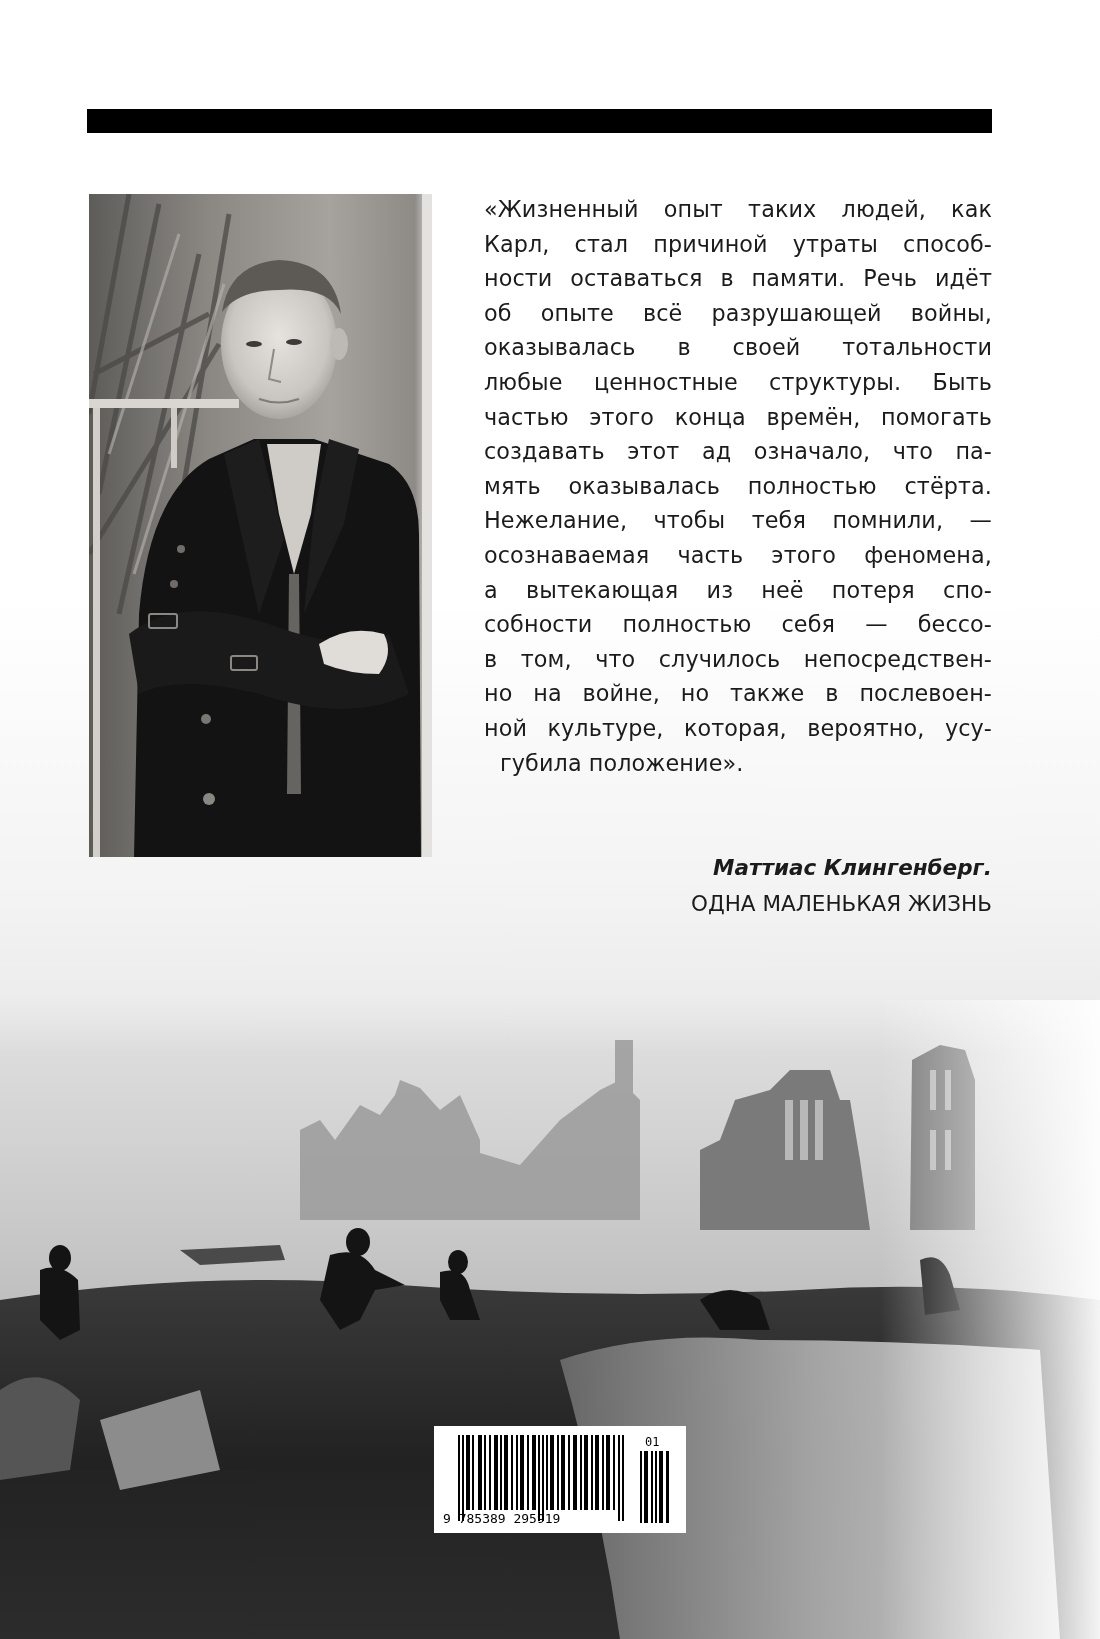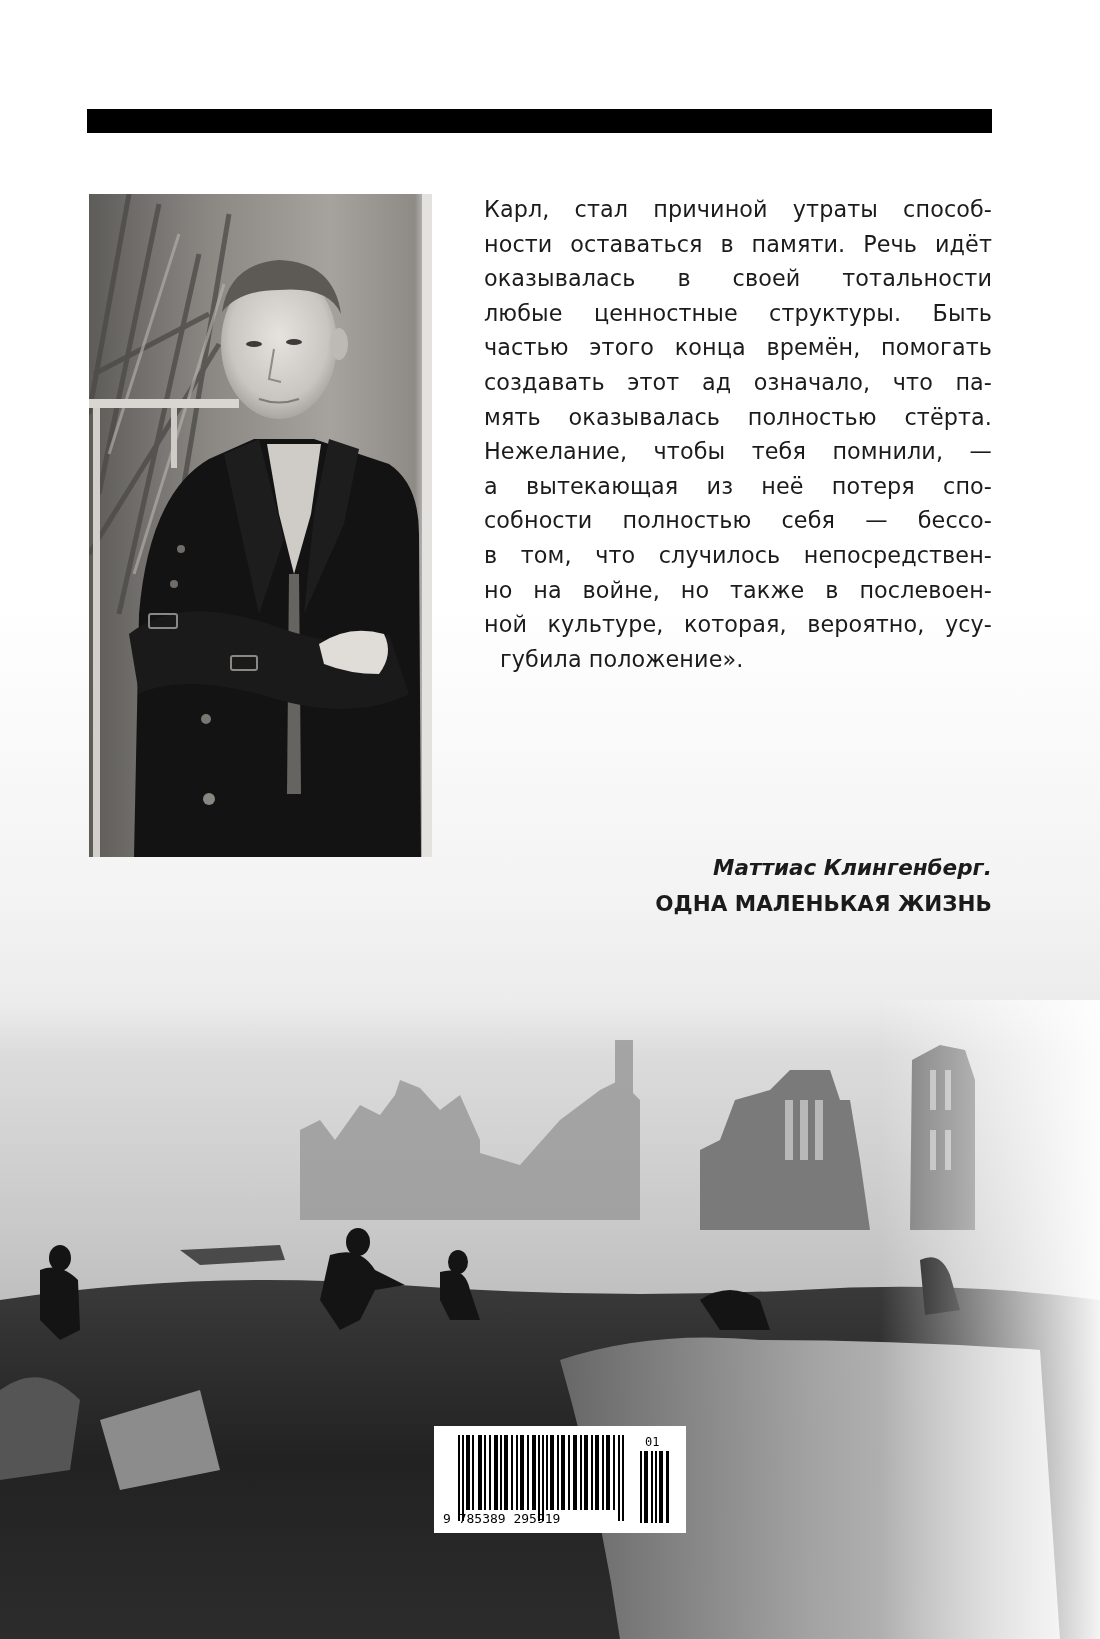--- a/index.html
+++ b/index.html
@@ -33,21 +33,21 @@
     font-size:22.3px; line-height:34.6px; text-align:justify;
     color:#1b1b1b; letter-spacing:0.1px;
   }
   .quote .line { display:block; white-space:nowrap; text-align:justify; text-align-last:justify; height:34.6px; }
   .quote .line.last { text-align-last:left;margin-left:16px; }
   .attribution {
     position:absolute; right:108px; top:850px; z-index:3; text-align:right;
     font-size:21.5px; line-height:36px; color:#1b1b1b;
   }
   .attribution .author { font-style:italic; display:block;font-weight:bold; }
-  .attribution .title { display:block; text-transform:uppercase;font-weight:bold; }
+  .attribution .title { display:block; text-transform:uppercase; }
   .barcode-box {
     position:absolute; left:434px; top:1426px; width:252px; height:107px;
     background:#fff; z-index:5;
   }
   .barcode-box svg { width:100%; height:100%; display:block; }
 </style>
 </head>
 <body>
 
 <div class="bg-fade"></div>
@@ -115,28 +115,31 @@
     <ellipse cx="165" cy="150" rx="8" ry="3" fill="#3d3b39"></ellipse>
     <ellipse cx="205" cy="148" rx="8" ry="3" fill="#3d3b39"></ellipse>
     <path d="M185 155 L180 185 L192 188" stroke="#8e8a85" stroke-width="2" fill="none"></path>
     <path d="M170 205 Q190 212 210 205" stroke="#7f7b77" stroke-width="2" fill="none"></path>
 
     <rect x="333" y="0" width="10" height="663" fill="#e3e2df"></rect>
   </svg>
 </div>
 
 <div class="quote">
+  <span class="line">«Жизненный опыт таких людей, как</span>
   <span class="line">Карл, стал причиной утраты способ-</span>
   <span class="line">ности оставаться в памяти. Речь идёт</span>
+  <span class="line">об опыте всё разрушающей войны,</span>
   <span class="line">оказывалась в своей тотальности</span>
   <span class="line">любые ценностные структуры. Быть</span>
   <span class="line">частью этого конца времён, помогать</span>
   <span class="line">создавать этот ад означало, что па-</span>
   <span class="line">мять оказывалась полностью стёрта.</span>
   <span class="line">Нежелание, чтобы тебя помнили, —</span>
+  <span class="line">осознаваемая часть этого феномена,</span>
   <span class="line">а вытекающая из неё потеря спо-</span>
   <span class="line">собности полностью себя — бессо-</span>
   <span class="line">в том, что случилось непосредствен-</span>
   <span class="line">но на войне, но также в послевоен-</span>
   <span class="line">ной культуре, которая, вероятно, усу-</span>
   <span class="line last">губила положение».</span>
 </div>
 
 <div class="attribution">
   <span class="author">Маттиас Клингенберг.</span>

